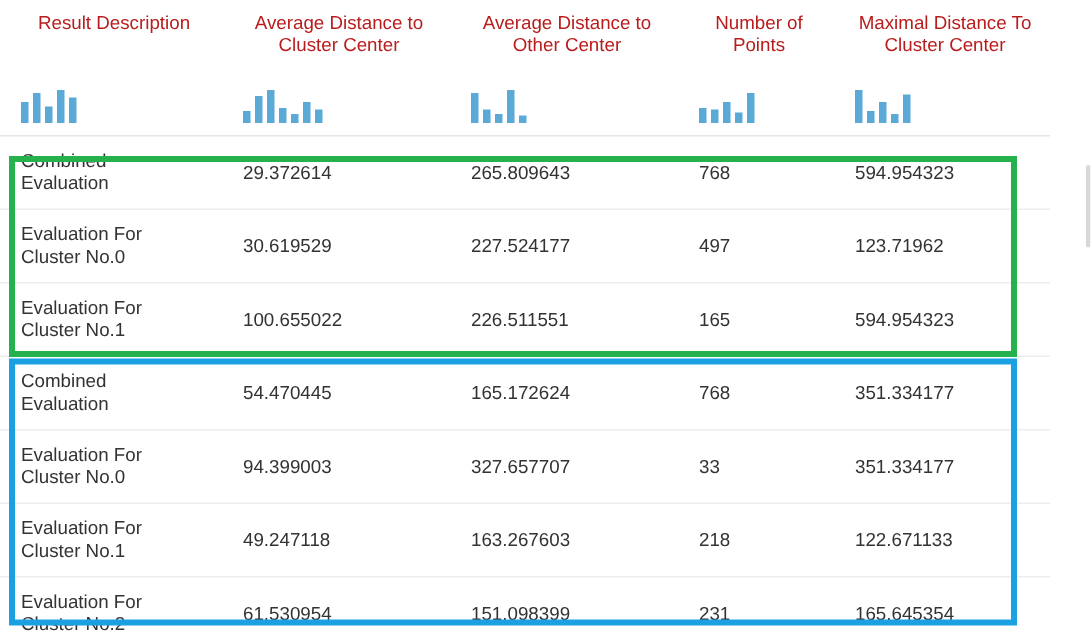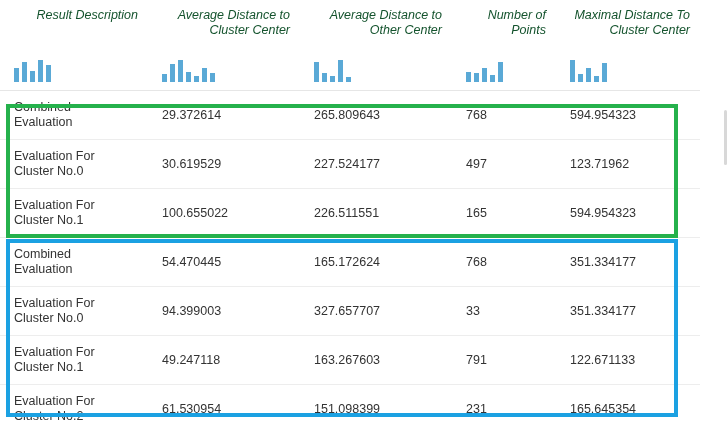--- a/index.html
+++ b/index.html
@@ -27,30 +27,29 @@
     width: 700px;
     table-layout: fixed;
   }
   table.grid col.c0 { width: 148px; }
   table.grid col.c1 { width: 152px; }
   table.grid col.c2 { width: 152px; }
   table.grid col.c3 { width: 104px; }
   table.grid col.c4 { width: 144px; }
 
   thead th {
-    text-align: right;
+    text-align: center;
     vertical-align: top;
     font-weight: normal;
     font-size: 12.5px;
     line-height: 15px;
-    color: #14532d;
+    color: #b91c1c;
     padding: 8px 10px 6px 14px;
     height: 42px;
     box-sizing: border-box;
-    font-style: italic;
   }
   thead th .hdr-text {
     display: block;
     white-space: pre-line;
   }
 
   tr.spark-row td {
     padding: 0 10px 8px 14px;
     vertical-align: bottom;
     height: 38px;
@@ -226,21 +225,21 @@
         <td>94.399003</td>
         <td>327.657707</td>
         <td>33</td>
         <td>351.334177</td>
       </tr>
       <tr>
         <td>Evaluation For
 Cluster No.1</td>
         <td>49.247118</td>
         <td>163.267603</td>
-        <td>791</td>
+        <td>218</td>
         <td>122.671133</td>
       </tr>
       <tr class="last-row">
         <td>Evaluation For
 Cluster No.2</td>
         <td>61.530954</td>
         <td>151.098399</td>
         <td>231</td>
         <td>165.645354</td>
       </tr>

